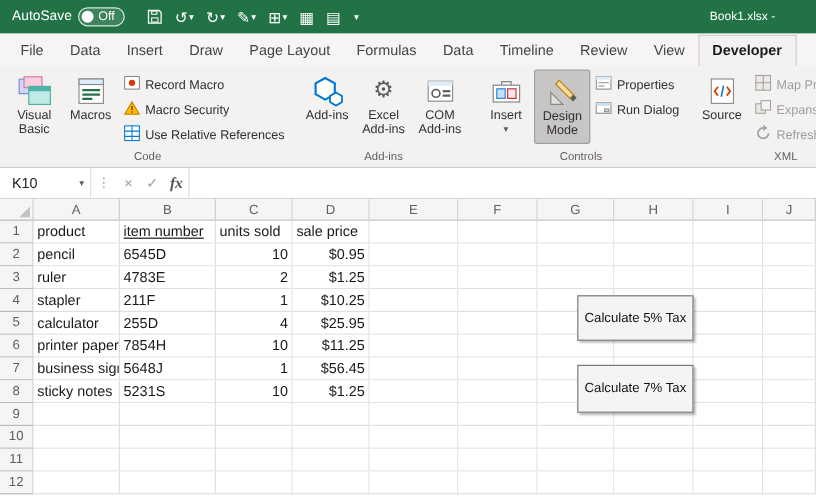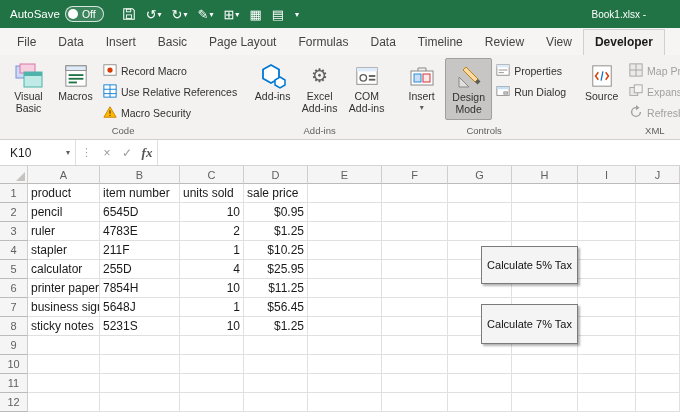--- a/index.html
+++ b/index.html
@@ -100,21 +100,21 @@
         <span>▾</span>
       </span>
   </div>
   <div class="doc-title">Book1.xlsx -</div>
 </div>
 
 <div class="tabrow">
     <div class="tab">File</div>
     <div class="tab">Data</div>
     <div class="tab">Insert</div>
-    <div class="tab">Basic</div>
+    <div class="tab">Draw</div>
     <div class="tab">Page Layout</div>
     <div class="tab">Formulas</div>
     <div class="tab">Data</div>
     <div class="tab">Timeline</div>
     <div class="tab">Review</div>
     <div class="tab">View</div>
     <div class="tab active">Developer</div>
   </div>
 
 <div class="ribbon">
@@ -147,34 +147,34 @@
       <div class="rb-col">
         <div class="rb-small">
           <span><svg width="14" height="14" viewBox="0 0 16 16">
                 <rect x="1" y="2" width="14" height="12" fill="#fff" stroke="#8a8886"></rect>
                 <circle cx="8" cy="8" r="3" fill="#d83b01"></circle>
               </svg></span>
           <span>Record Macro</span>
         </div>
         <div class="rb-small">
           <span><svg width="14" height="14" viewBox="0 0 16 16">
+                <path d="M8 2 L15 14 H1 Z" fill="#ffb900" stroke="#c87e00"></path>
+                <rect x="7.3" y="6" width="1.4" height="4" fill="#5d4a00"></rect>
+                <rect x="7.3" y="11.2" width="1.4" height="1.4" fill="#5d4a00"></rect>
+              </svg></span>
+          <span>Macro Security</span>
+        </div>
+        <div class="rb-small">
+          <span><svg width="14" height="14" viewBox="0 0 16 16">
                 <rect x="1" y="1" width="14" height="14" fill="#fff" stroke="#0078d4"></rect>
                 <line x1="1" y1="6" x2="15" y2="6" stroke="#0078d4"></line>
                 <line x1="1" y1="11" x2="15" y2="11" stroke="#0078d4"></line>
                 <line x1="8" y1="1" x2="8" y2="15" stroke="#0078d4"></line>
               </svg></span>
           <span>Use Relative References</span>
-        </div>
-        <div class="rb-small">
-          <span><svg width="14" height="14" viewBox="0 0 16 16">
-                <path d="M8 2 L15 14 H1 Z" fill="#ffb900" stroke="#c87e00"></path>
-                <rect x="7.3" y="6" width="1.4" height="4" fill="#5d4a00"></rect>
-                <rect x="7.3" y="11.2" width="1.4" height="1.4" fill="#5d4a00"></rect>
-              </svg></span>
-          <span>Macro Security</span>
         </div>
       </div>
     </div>
     <div class="rglabel">Code</div>
   </div>
 
   <div class="rsep"></div>
 
   <div class="rgroup">
     <div class="rgc">
@@ -325,21 +325,21 @@
         <div class="gcell colhead" style="width: 74px; flex: 0 0 74px;">E</div>
         <div class="gcell colhead" style="width: 66px; flex: 0 0 66px;">F</div>
         <div class="gcell colhead" style="width: 64px; flex: 0 0 64px;">G</div>
         <div class="gcell colhead" style="width: 66px; flex: 0 0 66px;">H</div>
         <div class="gcell colhead" style="width: 58px; flex: 0 0 58px;">I</div>
         <div class="gcell colhead" style="width: 44px; flex: 0 0 44px;">J</div>
       </div>
       <div class="grow">
         <div class="gcell rowhead" style="width: 28px; flex: 0 0 28px;">1</div>
         <div class="gcell " style="width: 72px; flex: 0 0 72px;">product</div>
-        <div class="gcell " style="width: 80px; flex: 0 0 80px;">item number</div>
+        <div class="gcell " style="width: 80px; flex: 0 0 80px; text-decoration: underline;">item number</div>
         <div class="gcell " style="width: 64px; flex: 0 0 64px;">units sold</div>
         <div class="gcell " style="width: 64px; flex: 0 0 64px;">sale price</div>
         <div class="gcell " style="width: 74px; flex: 0 0 74px;"></div>
         <div class="gcell " style="width: 66px; flex: 0 0 66px;"></div>
         <div class="gcell " style="width: 64px; flex: 0 0 64px;"></div>
         <div class="gcell " style="width: 66px; flex: 0 0 66px;"></div>
         <div class="gcell " style="width: 58px; flex: 0 0 58px;"></div>
         <div class="gcell " style="width: 44px; flex: 0 0 44px;"></div>
       </div>
       <div class="grow">

